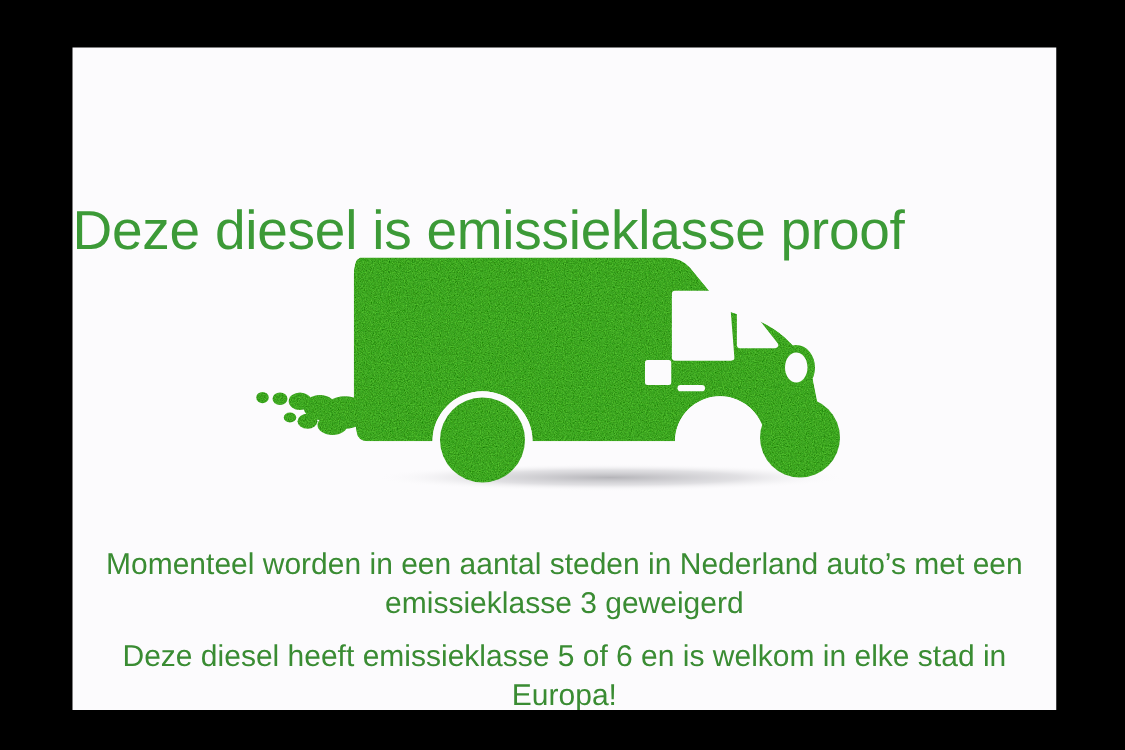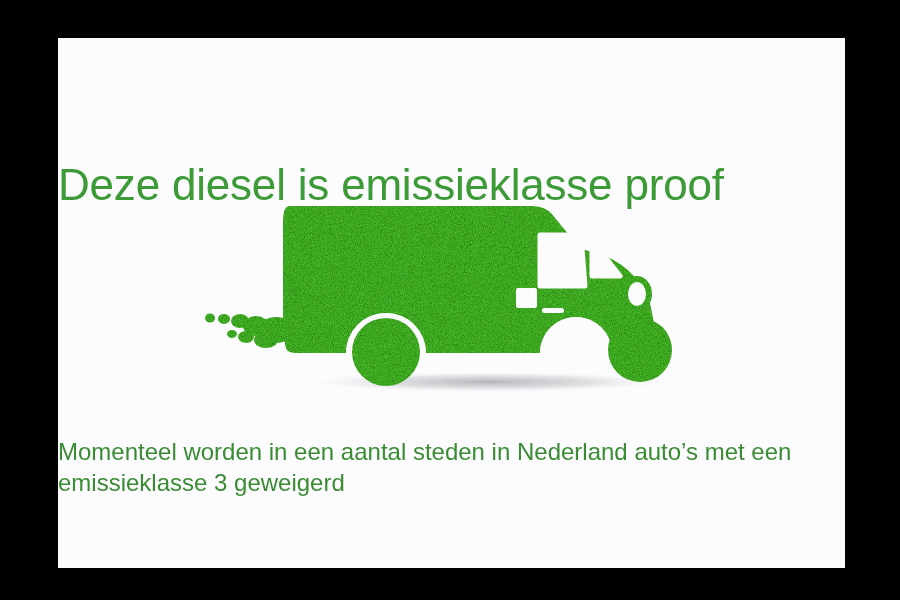--- a/index.html
+++ b/index.html
@@ -45,21 +45,21 @@
     letter-spacing: -0.2px;
     color: #3c9a37;
     white-space: nowrap;
   }
 
   
   .body-block {
     position: absolute;
     left: 0;
     width: 787px;
-    text-align: left;
+    text-align: center;
     font-size: 24px;
     line-height: 31px;
     font-weight: 400;
     color: #3a8c33;
   }
   #paragraph-1 { top: 374px; }
   #paragraph-2 { top: 448px; }
 
   
   #van-figure {
@@ -204,15 +204,16 @@
         <g filter="url(#foliage)" fill="none" stroke="#22a80f" stroke-width="6">
           <ellipse cx="449" cy="104" rx="12" ry="15"></ellipse>
         </g>
 
         <rect x="354" y="118" width="22" height="5" rx="2.5" fill="#fcfbfd"></rect>
       </svg>
     </div>
 
     <p id="paragraph-1" class="body-block no-select">Momenteel worden in een aantal steden in Nederland auto’s met een emissieklasse 3 geweigerd</p>
 
+    <p id="paragraph-2" class="body-block no-select">Deze diesel heeft emissieklasse 5 of 6 en is welkom in elke stad in Europa!</p>
 
   </div>
 </div>
 
 </body></html>

